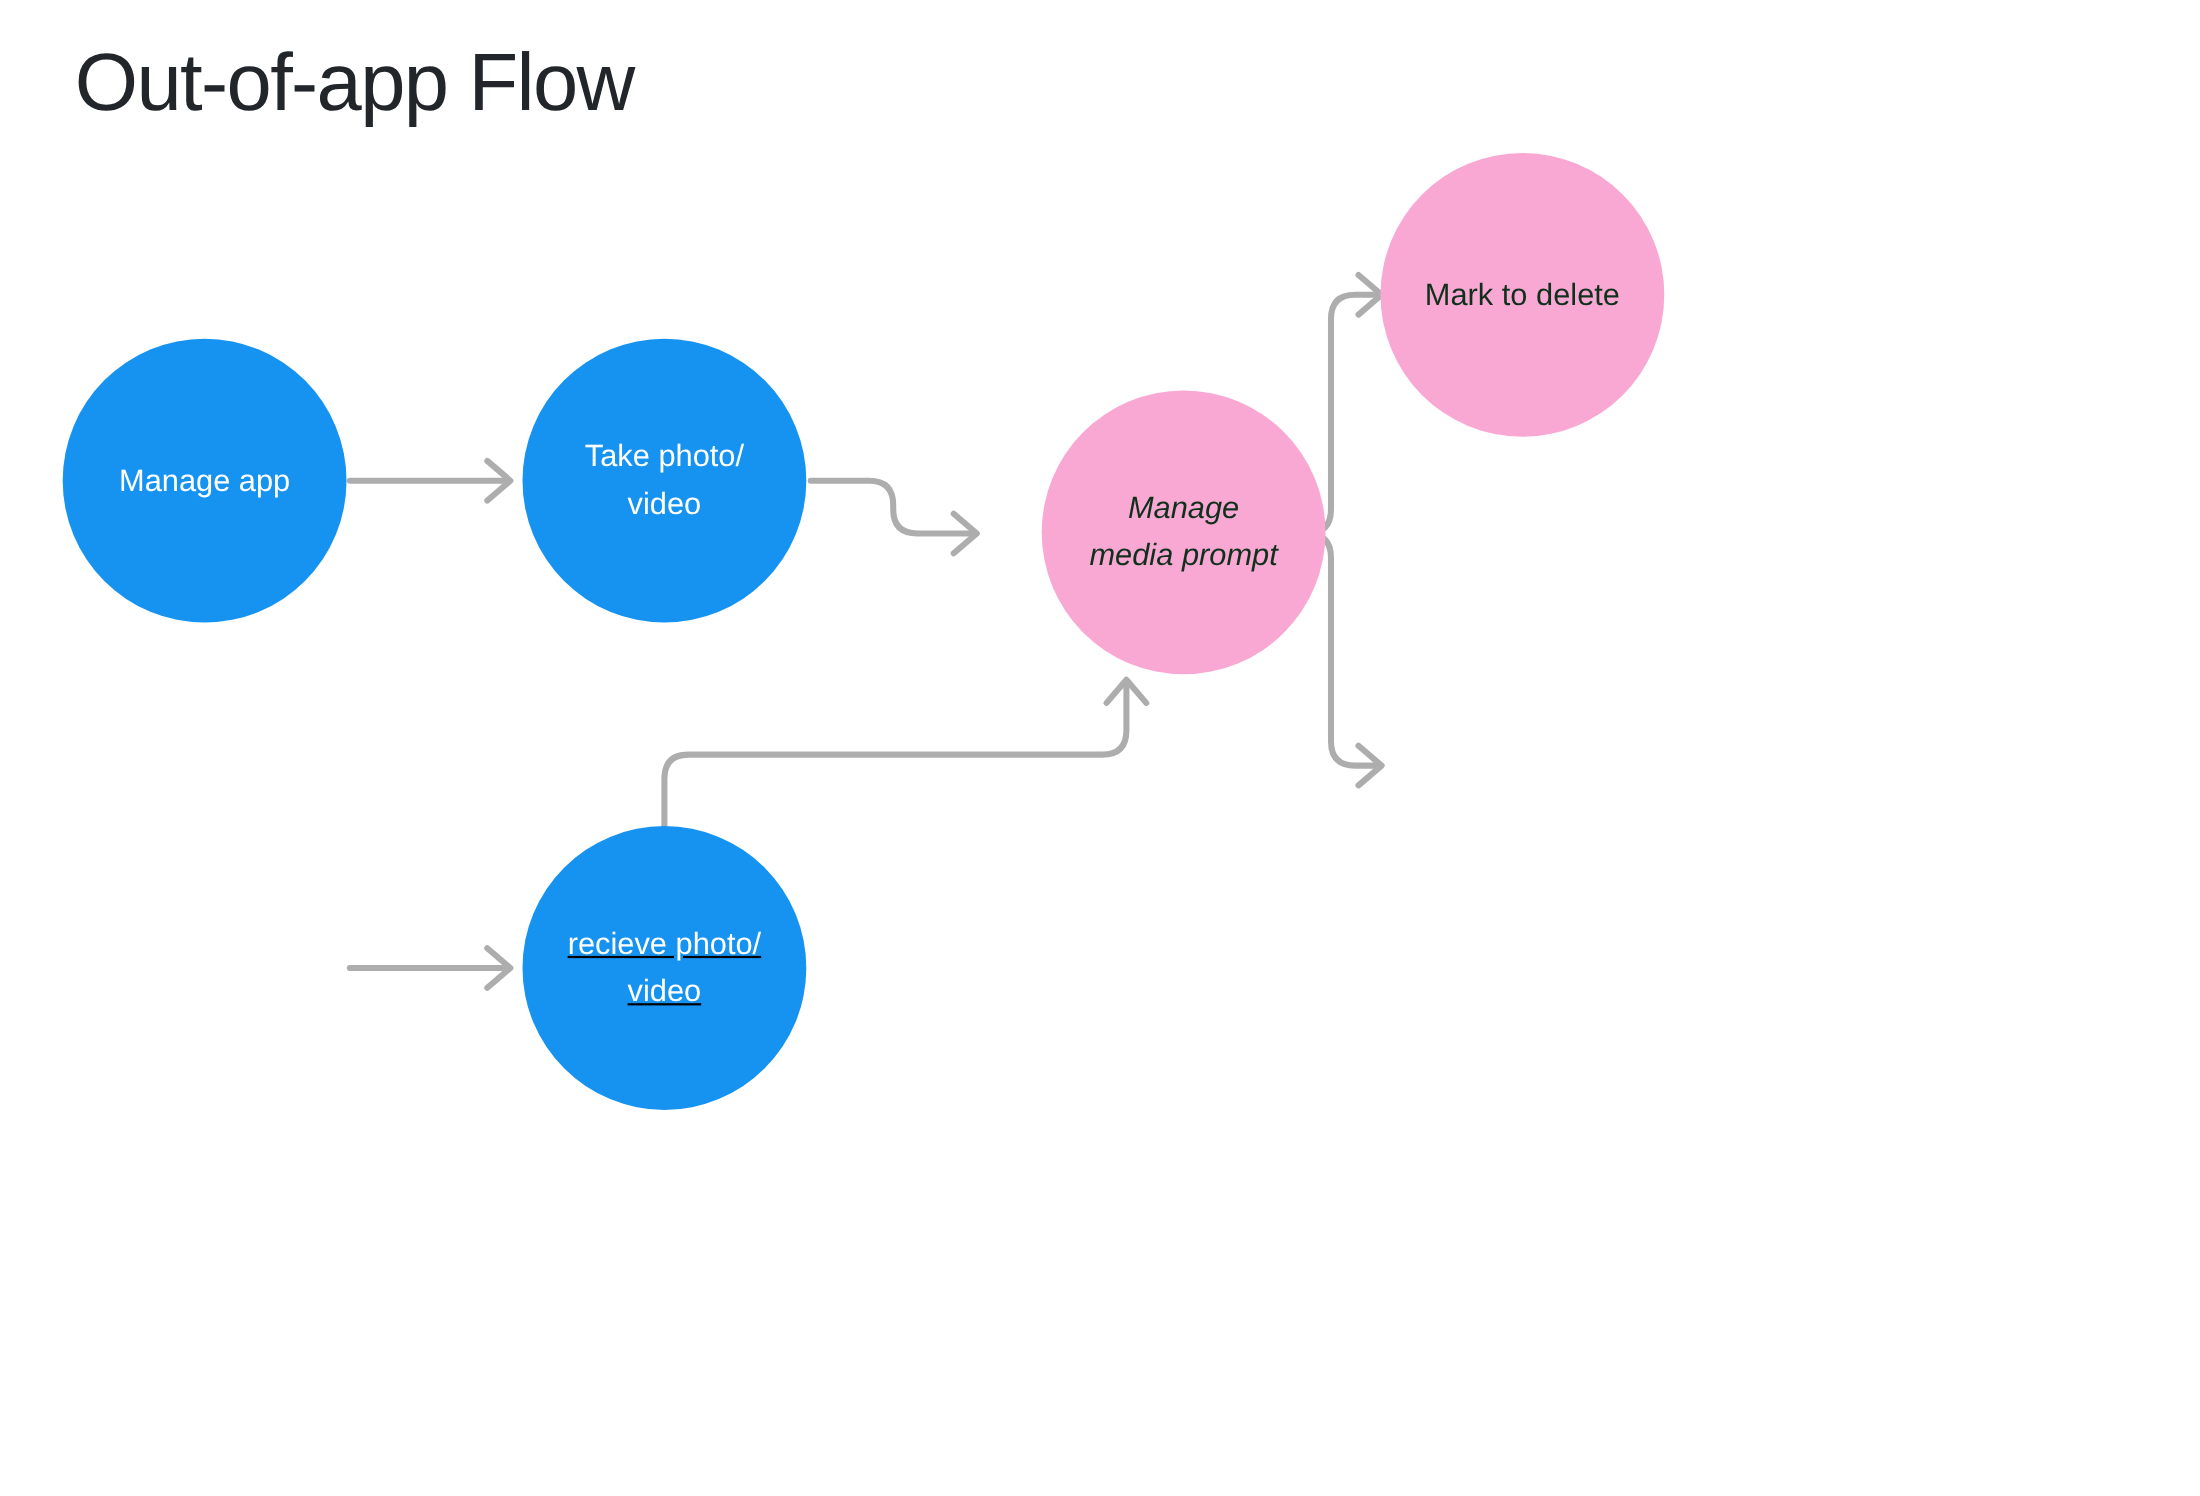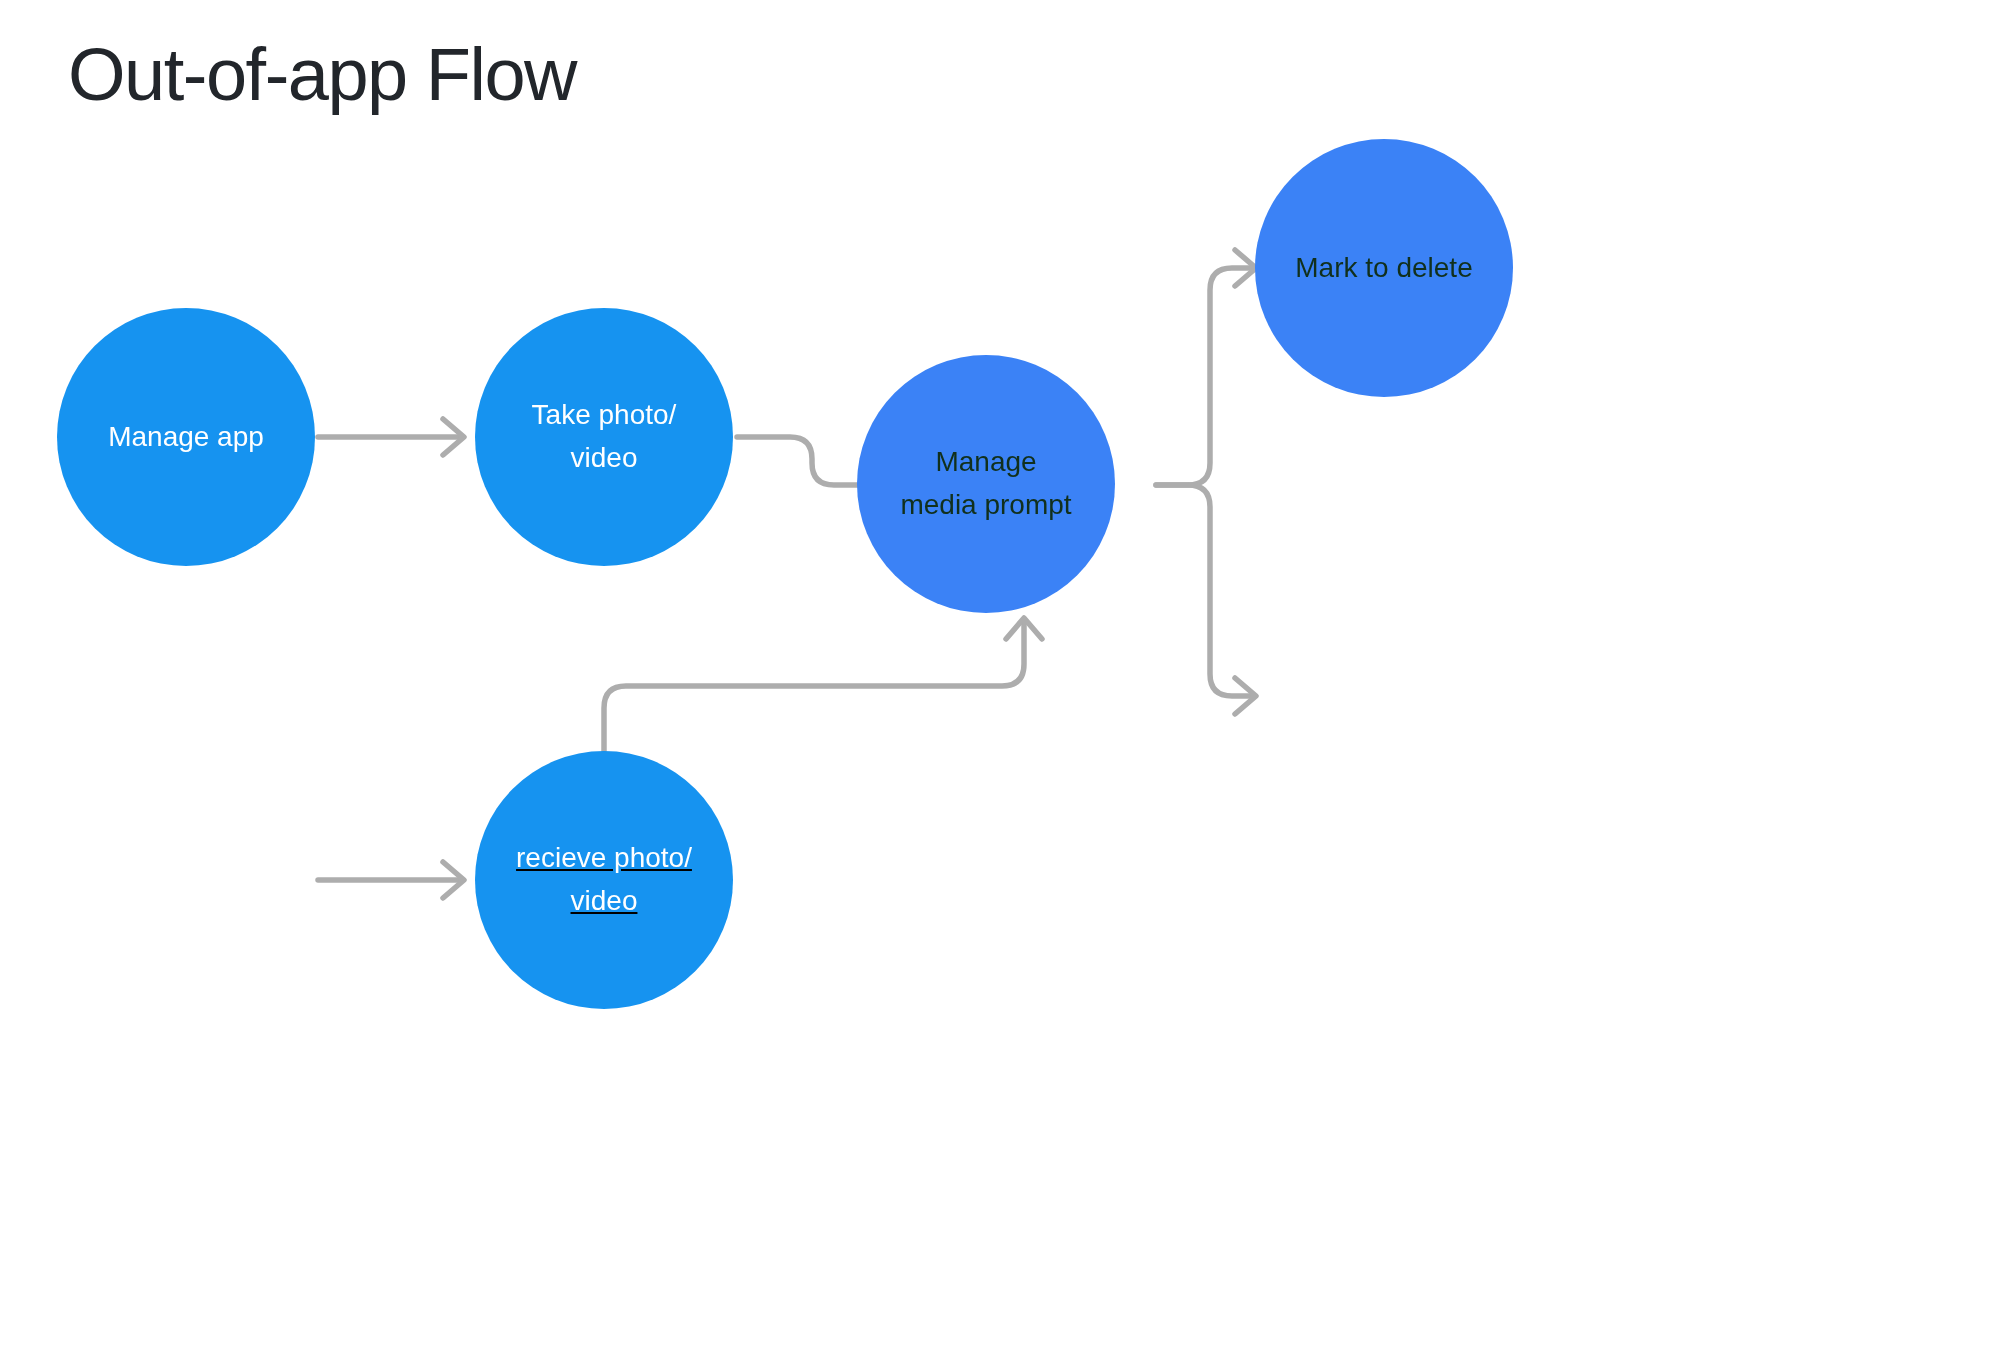--- a/index.html
+++ b/index.html
@@ -54,21 +54,21 @@
     padding: 0 14px;
     white-space: pre-line;
   }
   .node.blue {
     background: #1693f0;
   }
   .node.blue .node-label {
     color: #ffffff;
   }
   .node.green {
-    background: #3b82f6;
+    background: #f9a8d4;
   }
   .node.green .node-label {
     color: #11301c;
   }
 </style>
 </head>
 <body>
 
 <div id="canvas">
 
@@ -112,21 +112,21 @@
 
   <div class="node blue" style="left:57px; top:308px; width:258px; height:258px;">
     <span class="node-label">Manage app</span>
   </div>
 
   <div class="node blue" style="left:475px; top:308px; width:258px; height:258px;text-align:center;">
     <span class="node-label">Take photo/
 video</span>
   </div>
 
-  <div class="node green" style="left:857px; top:355px; width:258px; height:258px;">
+  <div class="node green" style="left:947px; top:355px; width:258px; height:258px;font-style:italic;">
     <span class="node-label">Manage
 media prompt</span>
   </div>
 
   <div class="node green" style="left:1255px; top:139px; width:258px; height:258px;">
     <span class="node-label">Mark to delete</span>
   </div>
 
 
 

